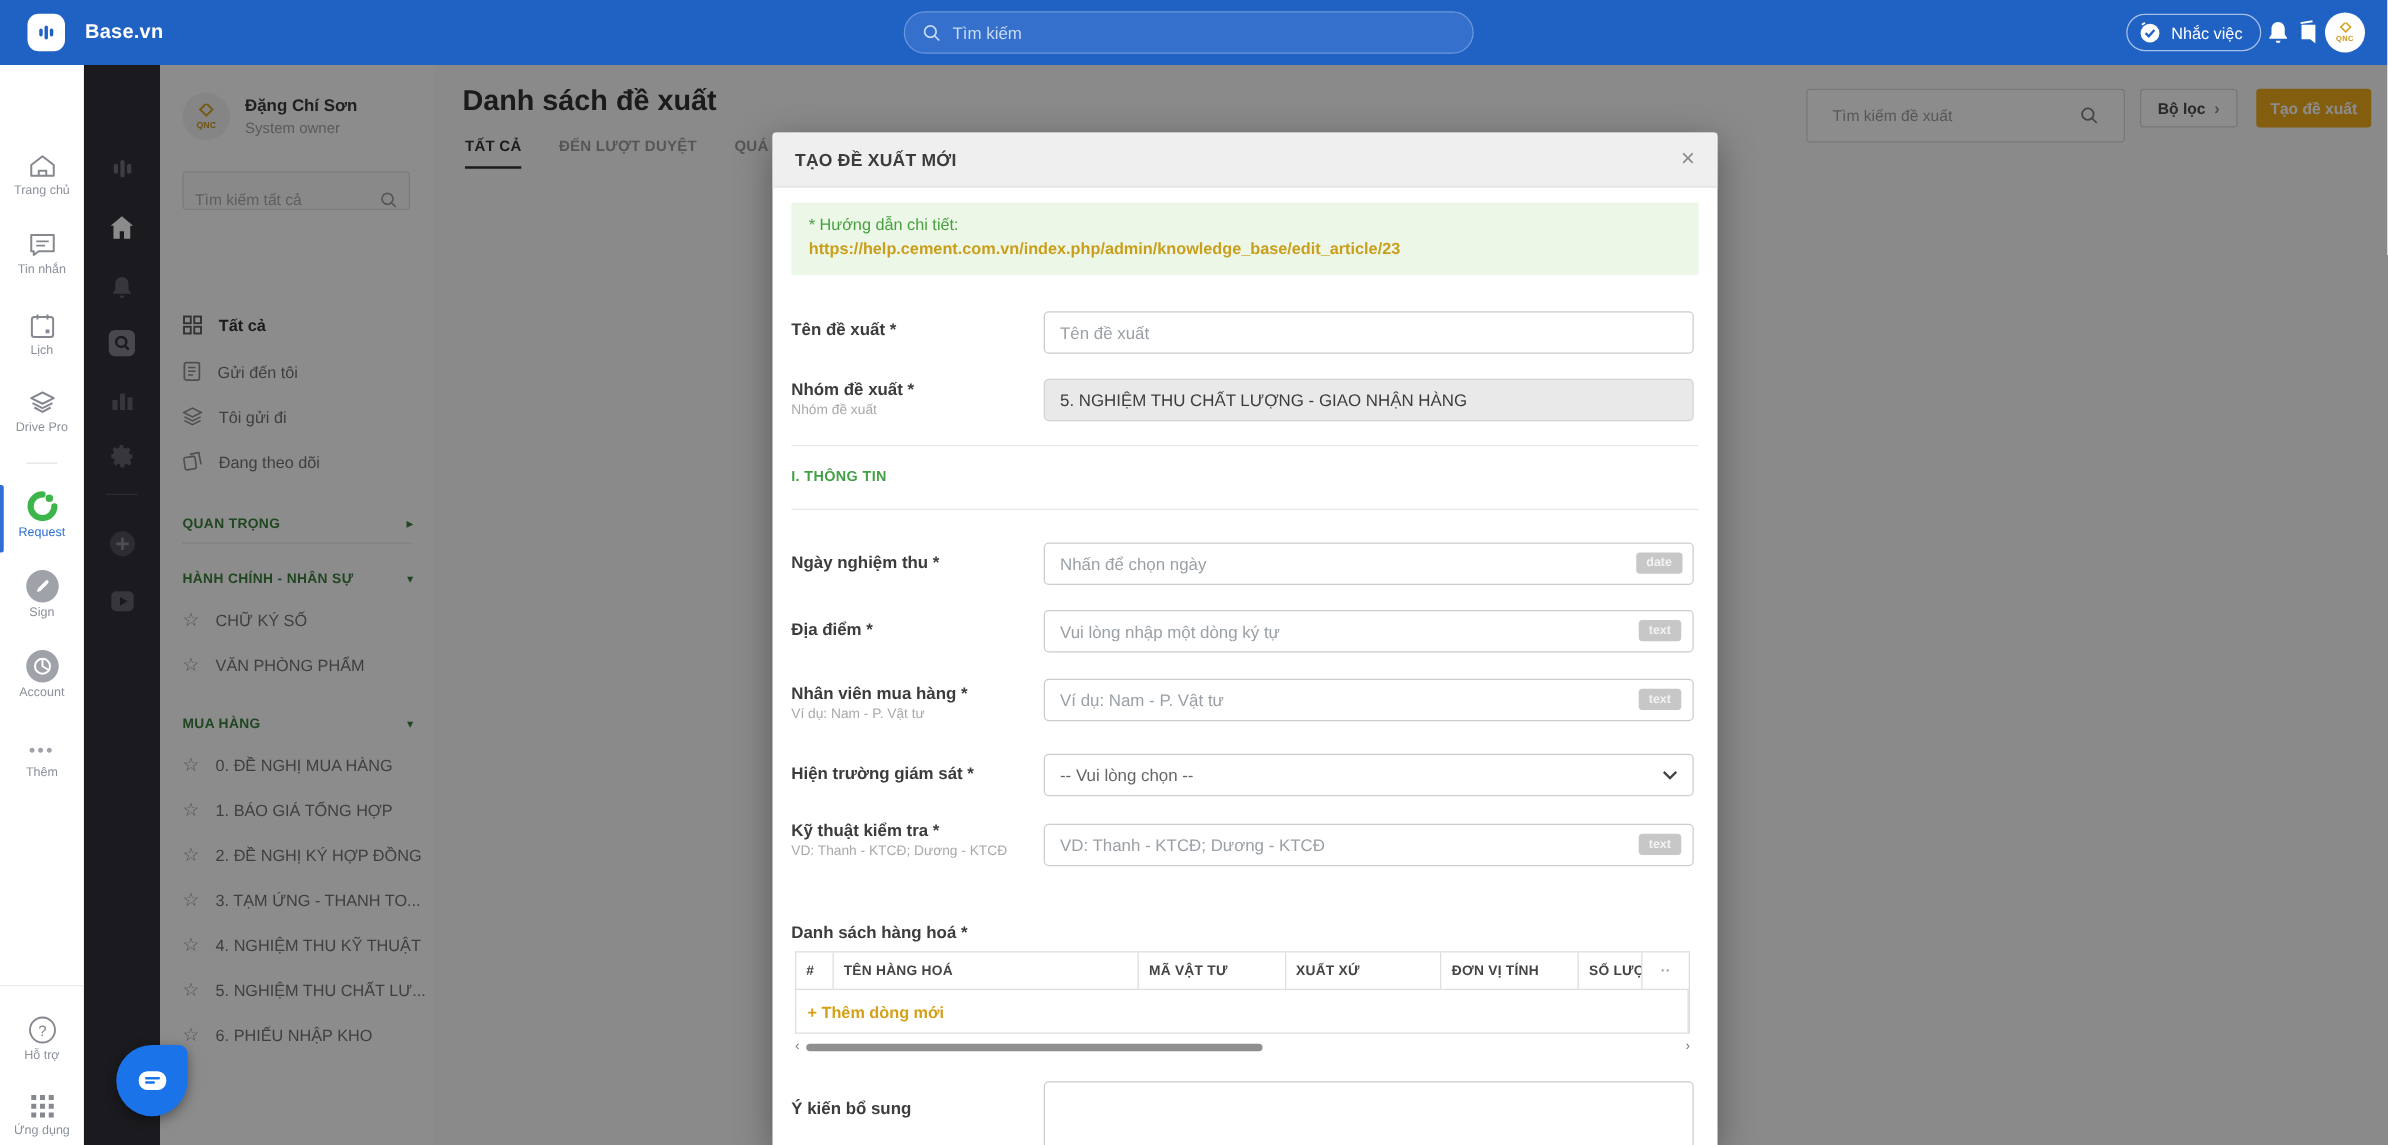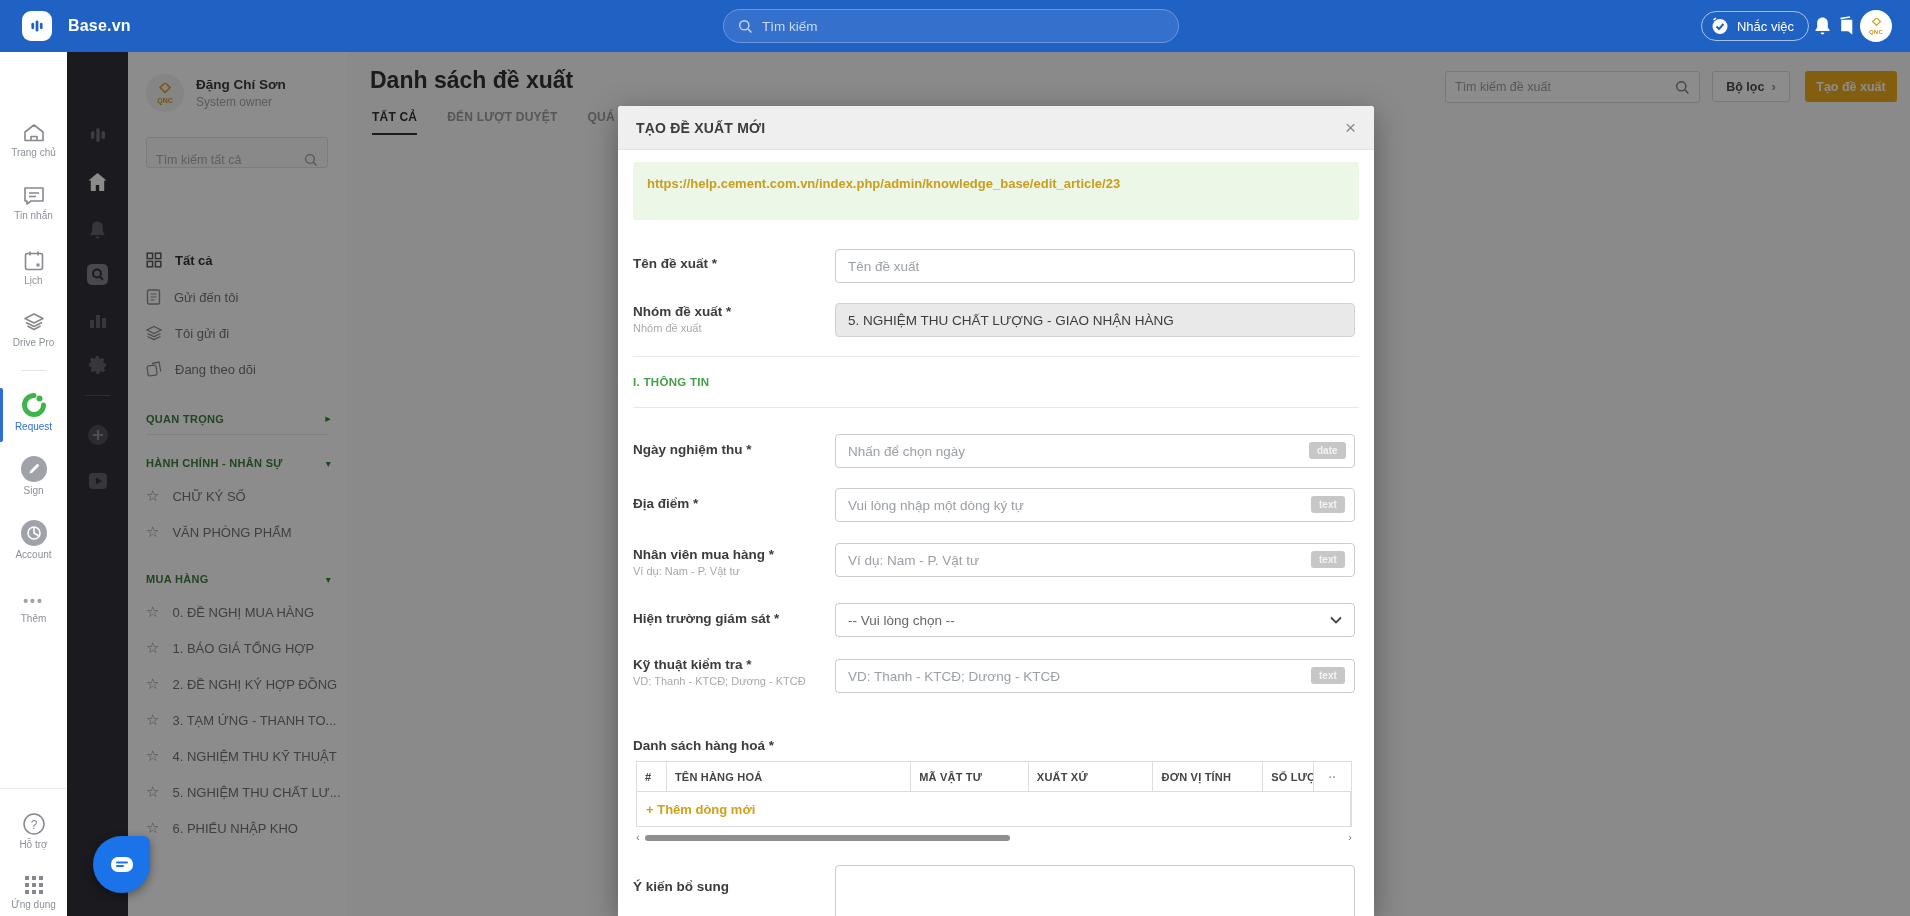--- a/index.html
+++ b/index.html
@@ -54,22 +54,22 @@
   .m-div { position:absolute; left:18px; width:183px; border-top:1px solid #e8e8e8; }
   .star { color:#8b8b8b; font-size:15px; }
   .msb-foot-div { position:absolute; left:0; top:736px; width:67px; border-top:1px solid #ececec; }
 
   
   .main { position:absolute; left:347px; top:52px; width:1563px; height:864px; background:#fbfbfb; z-index:1; }
   .page-title { position:absolute; left:23px; top:15px; font-size:23px; font-weight:700; color:#2b2b2b; }
   .tabs { position:absolute; left:25px; top:58px; display:flex; gap:30px; }
   .tab { font-size:12px; font-weight:700; color:#9a9a9a; padding-bottom:9px; letter-spacing:.2px; }
   .tab.on { color:#2b2b2b; border-bottom:2px solid #2b2b2b; }
-  .pg-search { position:absolute; left:1098px; top:19px; width:255px; height:32px; border:1px solid #d9d9d9; border-radius:3px;
-    background:#fff; display:flex; align-items:center; padding:0 9px; }
+  .pg-search { position:absolute; left:1098px; top:19px; width:255px; height:43px; border:1px solid #d9d9d9; border-radius:3px;
+    background:#fff; display:flex; align-items:center; padding:0 20px; }
   .pg-search span { color:#9b9b9b; font-size:12.5px; flex:1; }
   .btn-filter { position:absolute; left:1365px; top:19px; width:78px; height:31px; border:1px solid #d9d9d9; border-radius:3px;
     background:#fff; color:#444; font-size:12.5px; font-weight:700; display:flex; align-items:center; justify-content:center; gap:7px; }
   .btn-filter i { font-style:normal; color:#888; font-size:13px; }
   .btn-create { position:absolute; left:1458px; top:19px; width:92px; height:31px; border-radius:3px; background:#efa810;
     color:#fff; font-size:12.5px; font-weight:700; display:flex; align-items:center; justify-content:center; }
 
   
   .overlay { position:absolute; left:67px; top:52px; width:1843px; height:864px; background:rgba(10,10,12,.47); z-index:10; }
   .modal { position:absolute; left:618px; top:106px; width:756px; height:810px; background:#fff; z-index:20;
@@ -314,20 +314,21 @@
 
   <div class="overlay"></div>
 
   <div class="modal">
     <div class="modal-head">
       <div class="modal-title">TẠO ĐỀ XUẤT MỚI</div>
       <div class="modal-close">×</div>
     </div>
 
     <div class="guide">
+      <div class="g1">* Hướng dẫn chi tiết:</div>
       <div class="g2">https://help.cement.com.vn/index.php/admin/knowledge_base/edit_article/23</div>
     </div>
 
     <div class="f-label" style="top:150px">Tên đề xuất *</div>
     <input class="f-input" style="top: 143px;" placeholder="Tên đề xuất">
 
     <div class="f-label" style="top:198px">
       <span>Nhóm đề xuất *</span>
       <div class="f-sub">Nhóm đề xuất</div>
     </div>

